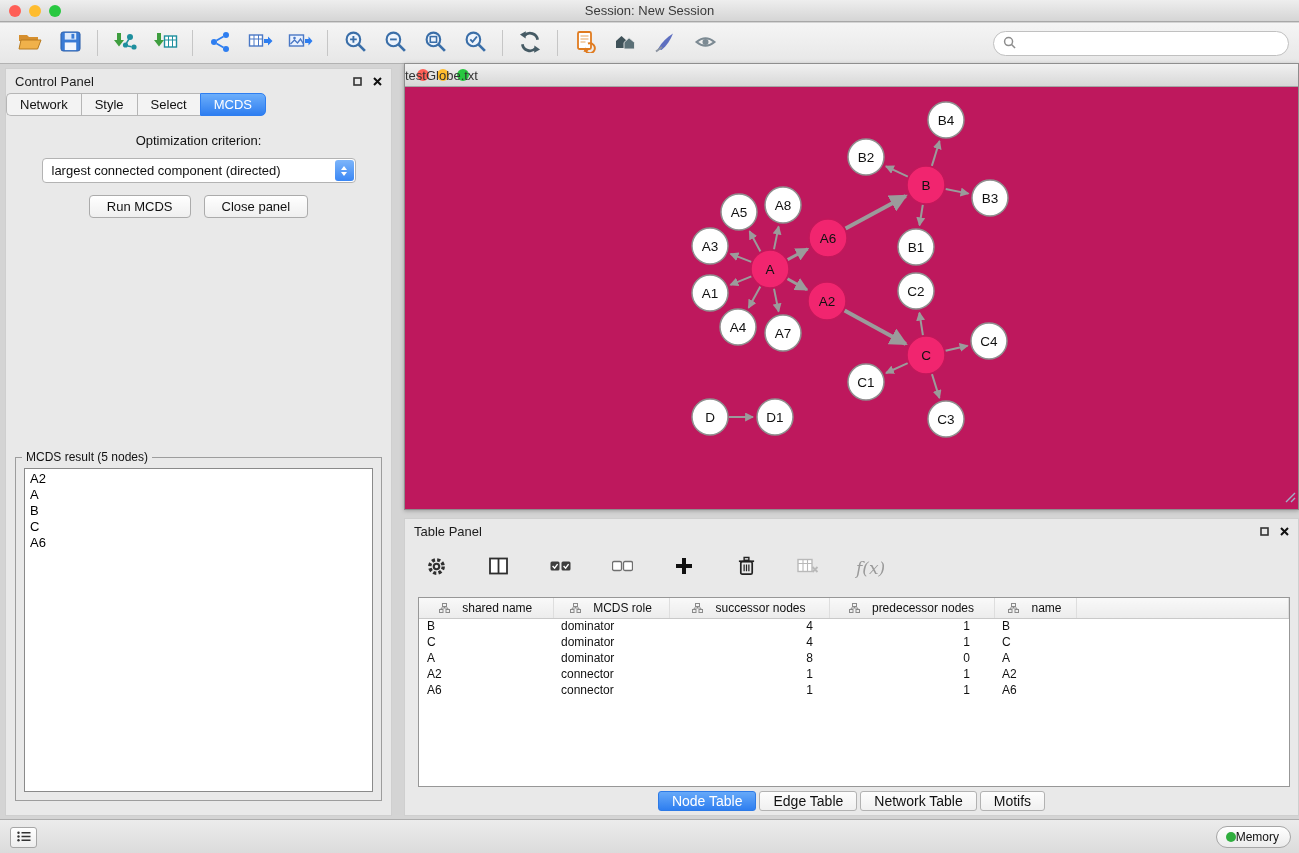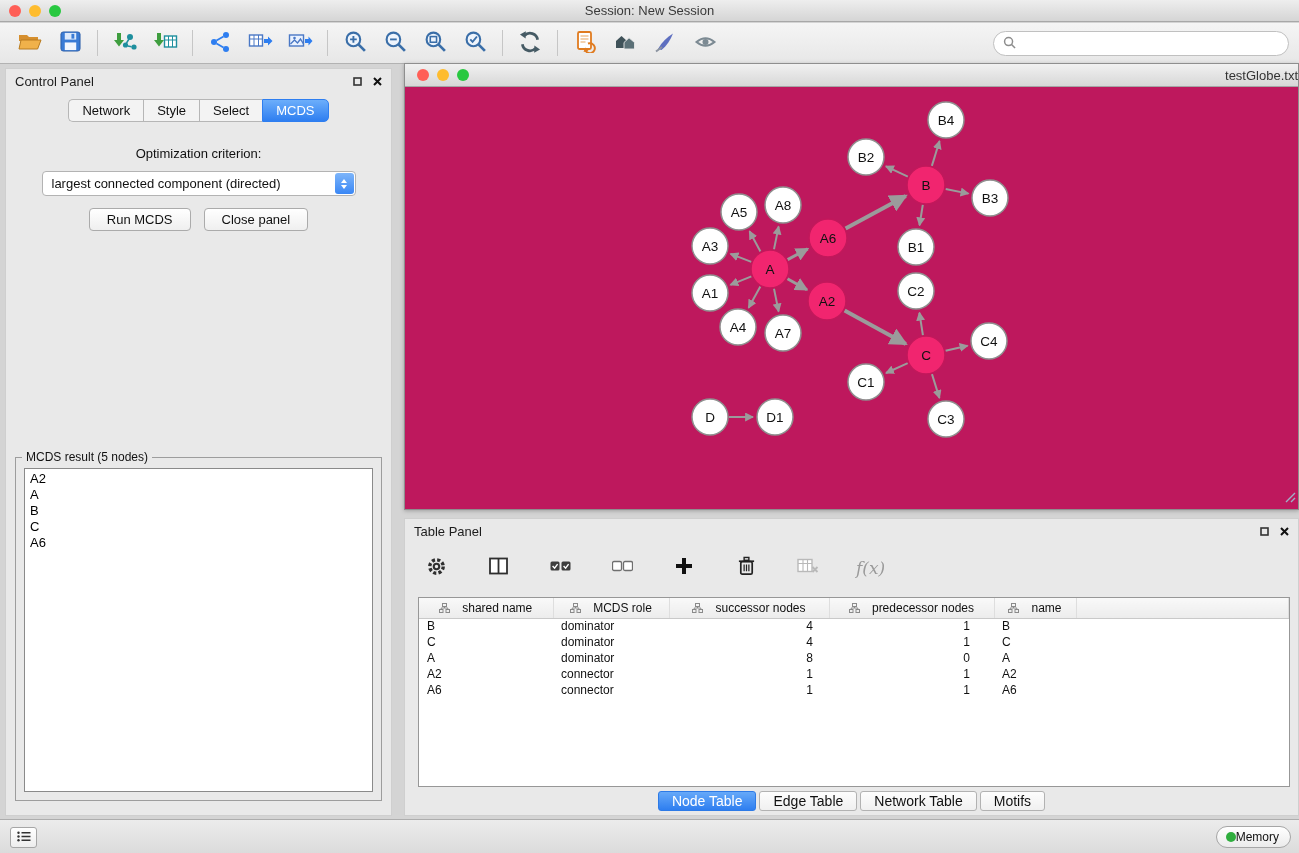--- a/index.html
+++ b/index.html
@@ -26,27 +26,27 @@
   .tsep { width:1px; height:26px; background:#c6c6c6; margin:0 7px; }
   .searchbox { position:absolute; right:10px; top:8px; width:296px; height:25px; background:#fff;
     border:1px solid #c0c0c0; border-radius:13px; display:flex; align-items:center; padding:0 9px; gap:6px; }
   .searchbox input { border:none; outline:none; flex:1; font-size:13px; background:transparent; }
 
   
   .control-panel { position:absolute; left:5px; top:68px; width:387px; height:748px;
     background:#e9e9e9; border:1px solid #cfcfcf; }
   .panel-header { height:24px; display:flex; align-items:center; padding:0 9px; font-size:13px; color:#1d1d1d; }
   .panel-header .win-icons { margin-left:auto; display:flex; gap:11px; align-items:center; }
-  .cp-tabs { display:flex; justify-content:center; margin-top:6px; }
+  .cp-tabs { display:flex; justify-content:flex-start; margin-top:0; }
   .cp-tab { font-size:13px; padding:3px 13px; background:#f3f3f3; border:1px solid #b6b6b6;
     border-right:none; color:#111; cursor:pointer; }
   .cp-tab:first-child { border-radius:5px 0 0 5px; }
   .cp-tab:last-child { border-right:1px solid #b6b6b6; border-radius:0 5px 5px 0; }
   .cp-tab.active { background:linear-gradient(#6caefb,#2e7ef0); color:#fff; border-color:#2e7ef0; }
-  .opt-label { text-align:center; font-size:13px; margin-top:24px; color:#111; }
+  .opt-label { text-align:center; font-size:13px; margin-top:17px; color:#111; }
   .dropdown { margin:10px auto 0; width:314px; height:25px; background:#fff; border:1px solid #b3b3b3;
     border-radius:4px; display:flex; align-items:center; cursor:pointer; }
   .dropdown .val { flex:1; font-size:13px; padding-left:9px; color:#111; white-space:nowrap; overflow:hidden; }
   .dropdown .stepper { width:19px; height:21px; margin-right:1px; border-radius:3px;
     background:linear-gradient(#7db5fa,#3a87f5); display:flex; flex-direction:column;
     align-items:center; justify-content:center; gap:2px; }
   .caret-up { width:0; height:0; border-left:3.5px solid transparent; border-right:3.5px solid transparent;
     border-bottom:4px solid #fff; }
   .caret-down { width:0; height:0; border-left:3.5px solid transparent; border-right:3.5px solid transparent;
     border-top:4px solid #fff; }
@@ -59,21 +59,21 @@
     font-size:12px; color:#111; }
   .result-list { position:absolute; left:8px; right:8px; top:10px; bottom:8px; background:#fff;
     border:1px solid #8a8a8a; padding:2px 5px; font-size:13px; line-height:16px; overflow:auto; }
 
   
   .network-window { position:absolute; left:404px; top:63px; width:895px; height:447px;
     background:#fff; border:1px solid #8e8e8e; box-shadow:0 1px 4px rgba(0,0,0,0.25); }
   .nw-titlebar { position:relative; height:23px; background:linear-gradient(#f1f1f1,#d7d7d7);
     border-bottom:1px solid #a5a5a5; }
   .nw-titlebar .traffic { left:12px; top:5px; }
-  .nw-titlebar .title { position:absolute; left:0; right:0; top:4px; text-align:right;
+  .nw-titlebar .title { position:absolute; left:0; right:0; top:4px; text-align:left;
     font-size:13px; color:#333; }
   .nw-canvas { position:absolute; left:0; top:23px; right:0; bottom:0; background:#be185d; }
   .resize-corner { position:absolute; right:2px; bottom:2px; }
 
   
   .table-panel { position:absolute; left:404px; top:518px; width:895px; height:298px;
     background:#e9e9e9; border:1px solid #cfcfcf; }
   .tp-toolbar { display:flex; align-items:center; gap:34px; padding:9px 0 4px 17px; height:44px; }
   .tp-toolbar .tbtn { width:28px; height:28px; }
   .fx { font-family:"DejaVu Serif", serif; font-style:italic; color:#9a9a9a; font-size:17px; }

